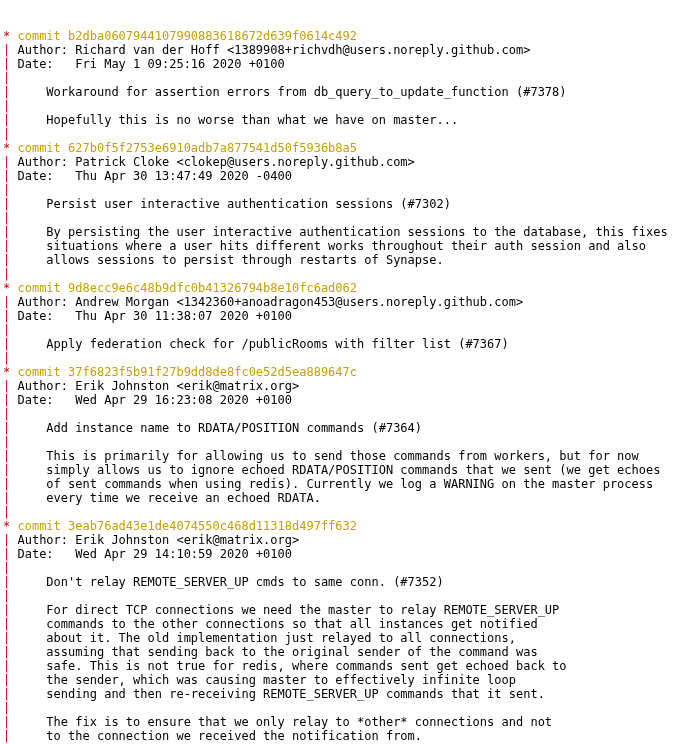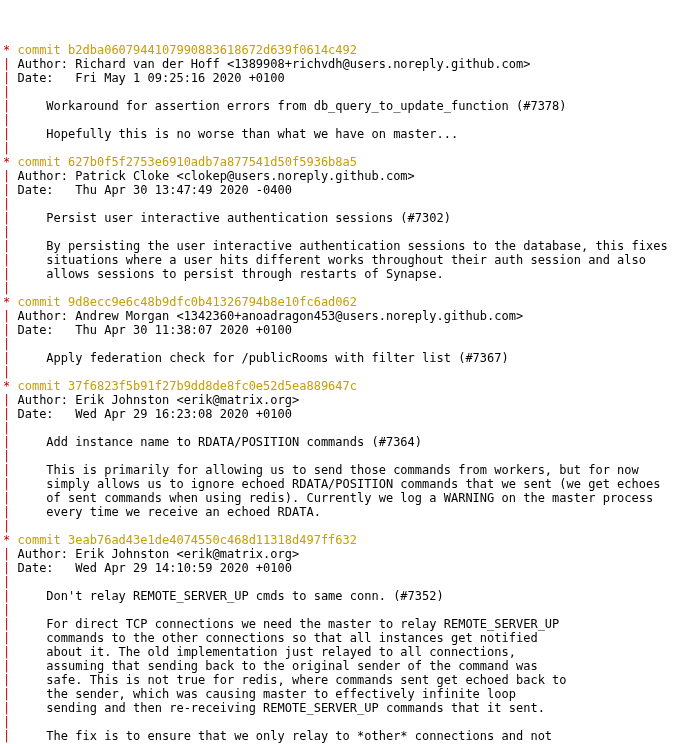--- a/index.html
+++ b/index.html
@@ -10,21 +10,21 @@
   body {
     width: 692px;
     height: 744px;
     overflow: hidden;
   }
   .terminal {
     box-sizing: border-box;
     width: 692px;
     height: 744px;
     overflow: hidden;
-    padding: 15px 0 0 3px;
+    padding: 1px 0 0 3px;
     font-family: "DejaVu Sans Mono", "Liberation Mono", monospace;
     font-size: 12px;
     line-height: 14px;
     white-space: pre;
     color: var(--fg, #000000);
   }
   .line { height: 14px; }
   .graph  { color: var(--graph, #cc0000); }
   .commit { color: var(--commit, #c4a000); }
 </style>

